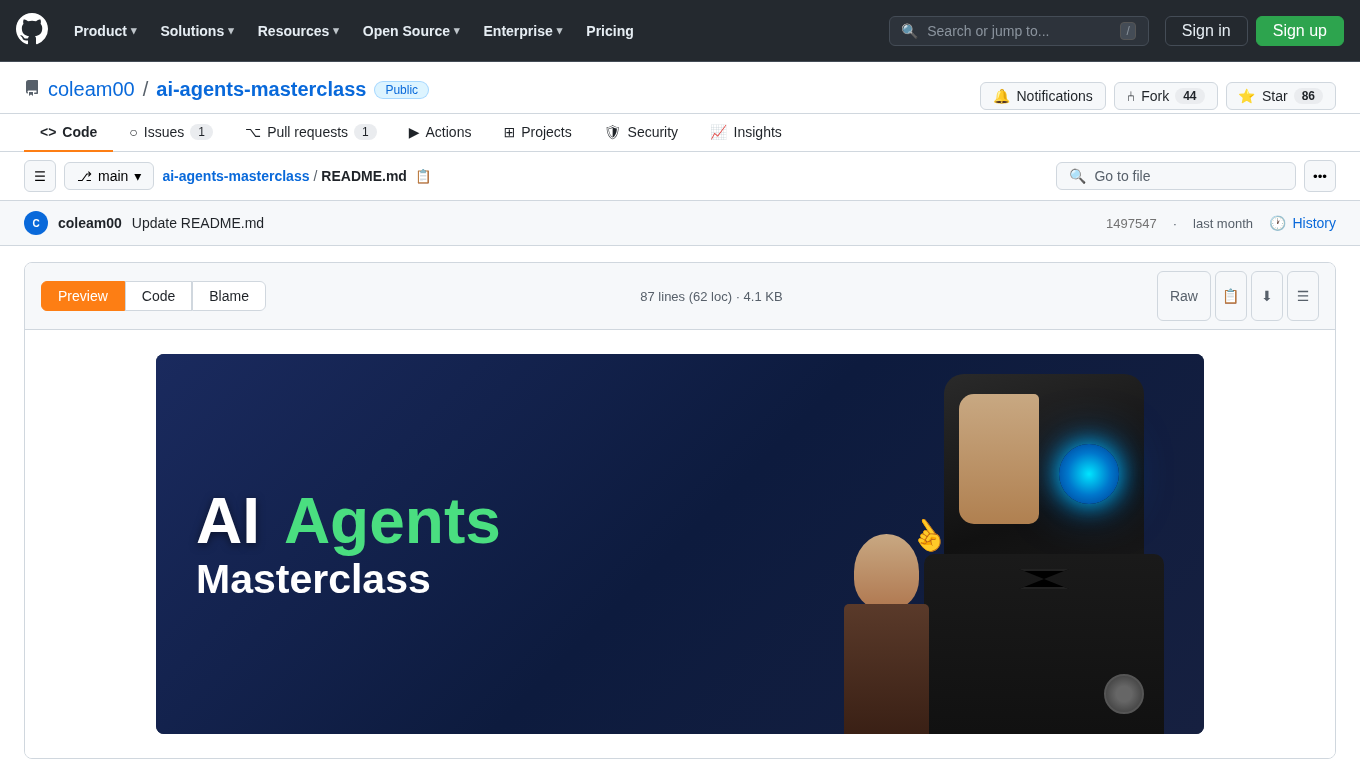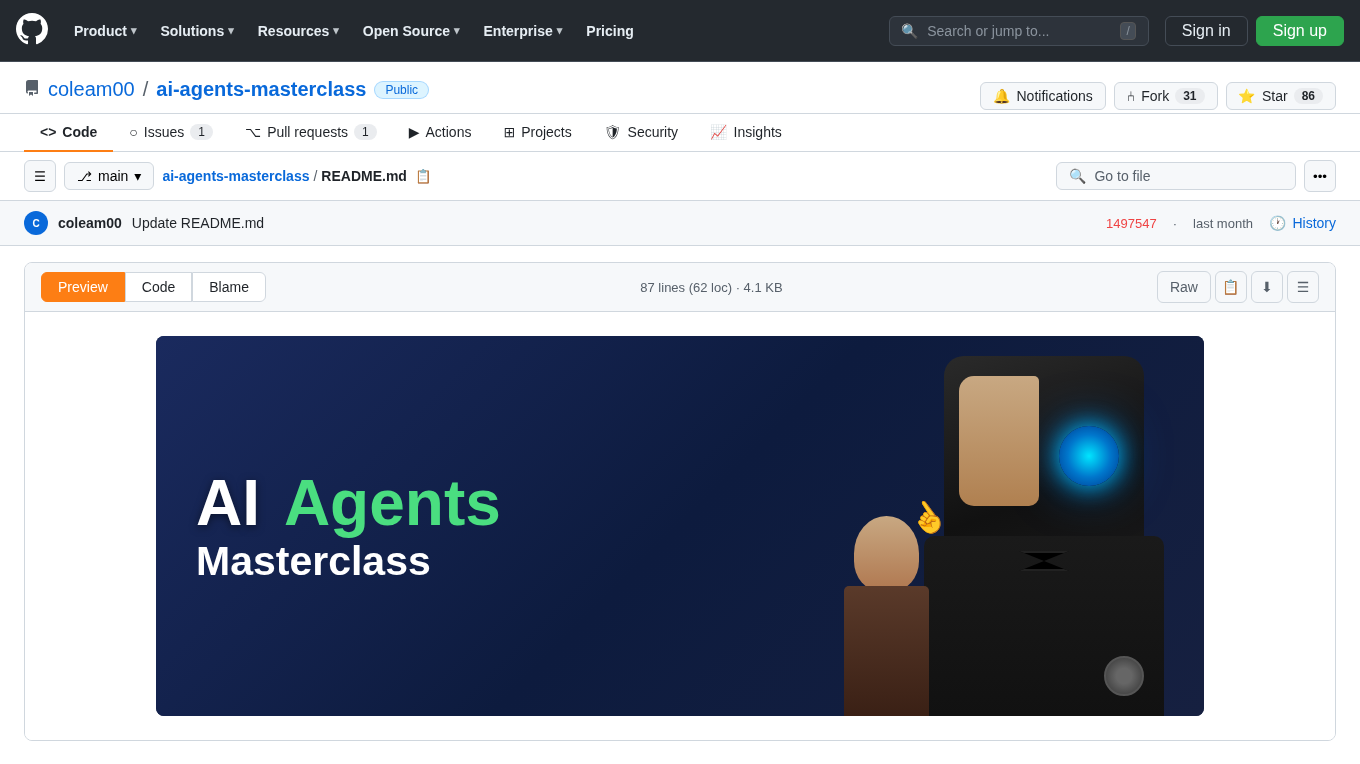--- a/index.html
+++ b/index.html
@@ -51,34 +51,34 @@
     .file-search-text { color: #57606a; font-size: 14px; }
     .more-btn { display: flex; align-items: center; justify-content: center; width: 32px; height: 32px; border: 1px solid #d0d7de; border-radius: 6px; cursor: pointer; background: #f6f8fa; }
 
     
     .commit-row { display: flex; align-items: center; justify-content: space-between; padding: 10px 24px; background: #f6f8fa; border-bottom: 1px solid #d0d7de; }
     .commit-left { display: flex; align-items: center; gap: 10px; }
     .avatar { width: 24px; height: 24px; border-radius: 50%; background: #0969da; display: flex; align-items: center; justify-content: center; color: #fff; font-size: 11px; font-weight: 600; overflow: hidden; }
     .commit-author { font-weight: 600; color: #1f2328; cursor: pointer; }
     .commit-message { color: #1f2328; }
     .commit-right { display: flex; align-items: center; gap: 16px; font-size: 13px; color: #57606a; }
-    .commit-sha { color: #ef4444; cursor: pointer; }
+    .commit-sha { color: #737373; cursor: pointer; }
     .history-btn { display: flex; align-items: center; gap: 6px; color: #0969da; cursor: pointer; font-size: 14px; }
 
     
     .file-viewer { margin: 16px 24px; border: 1px solid #d0d7de; border-radius: 8px; overflow: hidden; }
     .file-viewer-header { display: flex; align-items: center; justify-content: space-between; padding: 8px 16px; background: #f6f8fa; border-bottom: 1px solid #d0d7de; }
     .file-tabs { display: flex; gap: 0; }
     .file-tab { padding: 6px 16px; font-size: 14px; cursor: pointer; border: 1px solid #d0d7de; background: #fff; color: #1f2328; }
     .file-tab:first-child { border-radius: 6px 0 0 6px; }
     .file-tab:last-child { border-radius: 0 6px 6px 0; }
     .file-tab.active { background: #fd7e14; border-color: #fd7e14; color: #fff; font-weight: 500; }
     .file-info { color: #57606a; font-size: 13px; }
     .file-actions { display: flex; gap: 4px; }
-    .file-action-btn { display: flex; align-items: center; justify-content: center; width: 32px; height: 32px; border: 1px solid #d0d7de; border-radius: 6px; cursor: pointer; background: #f6f8fa; color: #57606a; font-size: 14px; }
+    .file-action-btn { display: flex; align-items: center; justify-content: center; width: 32px; height: 50px; border: 1px solid #d0d7de; border-radius: 6px; cursor: pointer; background: #f6f8fa; color: #57606a; font-size: 14px; }
     .file-action-btn.raw { width: auto; padding: 0 12px; font-size: 14px; }
 
     
     .file-content { background: #fff; padding: 24px; display: flex; justify-content: center; }
     .readme-image { width: 1048px; max-width: 100%; border-radius: 8px; overflow: hidden; background: #1a2744; min-height: 380px; position: relative; display: flex; align-items: center; justify-content: center; }
 
     
     .banner { width: 100%; min-height: 380px; background: linear-gradient(135deg, #1a2a5e 0%, #0d1b3e 50%, #162040 100%); display: flex; align-items: stretch; position: relative; overflow: hidden; }
     .banner-left { flex: 1; padding: 48px 40px; display: flex; flex-direction: column; justify-content: center; z-index: 2; }
     .banner-title-white { font-size: 64px; font-weight: 900; color: #ffffff; line-height: 1.1; text-shadow: 0 2px 8px rgba(0,0,0,0.5); }
@@ -146,21 +146,21 @@
     </div>
   </div>
   <div class="repo-actions-row">
     <button class="repo-action-btn">
       <span>🔔</span>
       <span>Notifications</span>
     </button>
     <button class="repo-action-btn">
       <span>⑃</span>
       <span>Fork</span>
-      <span class="repo-action-count">31</span>
+      <span class="repo-action-count">44</span>
     </button>
     <button class="repo-action-btn">
       <span>⭐</span>
       <span>Star</span>
       <span class="repo-action-count">86</span>
     </button>
   </div>
 </div>
 
 <div class="repo-tabs">

